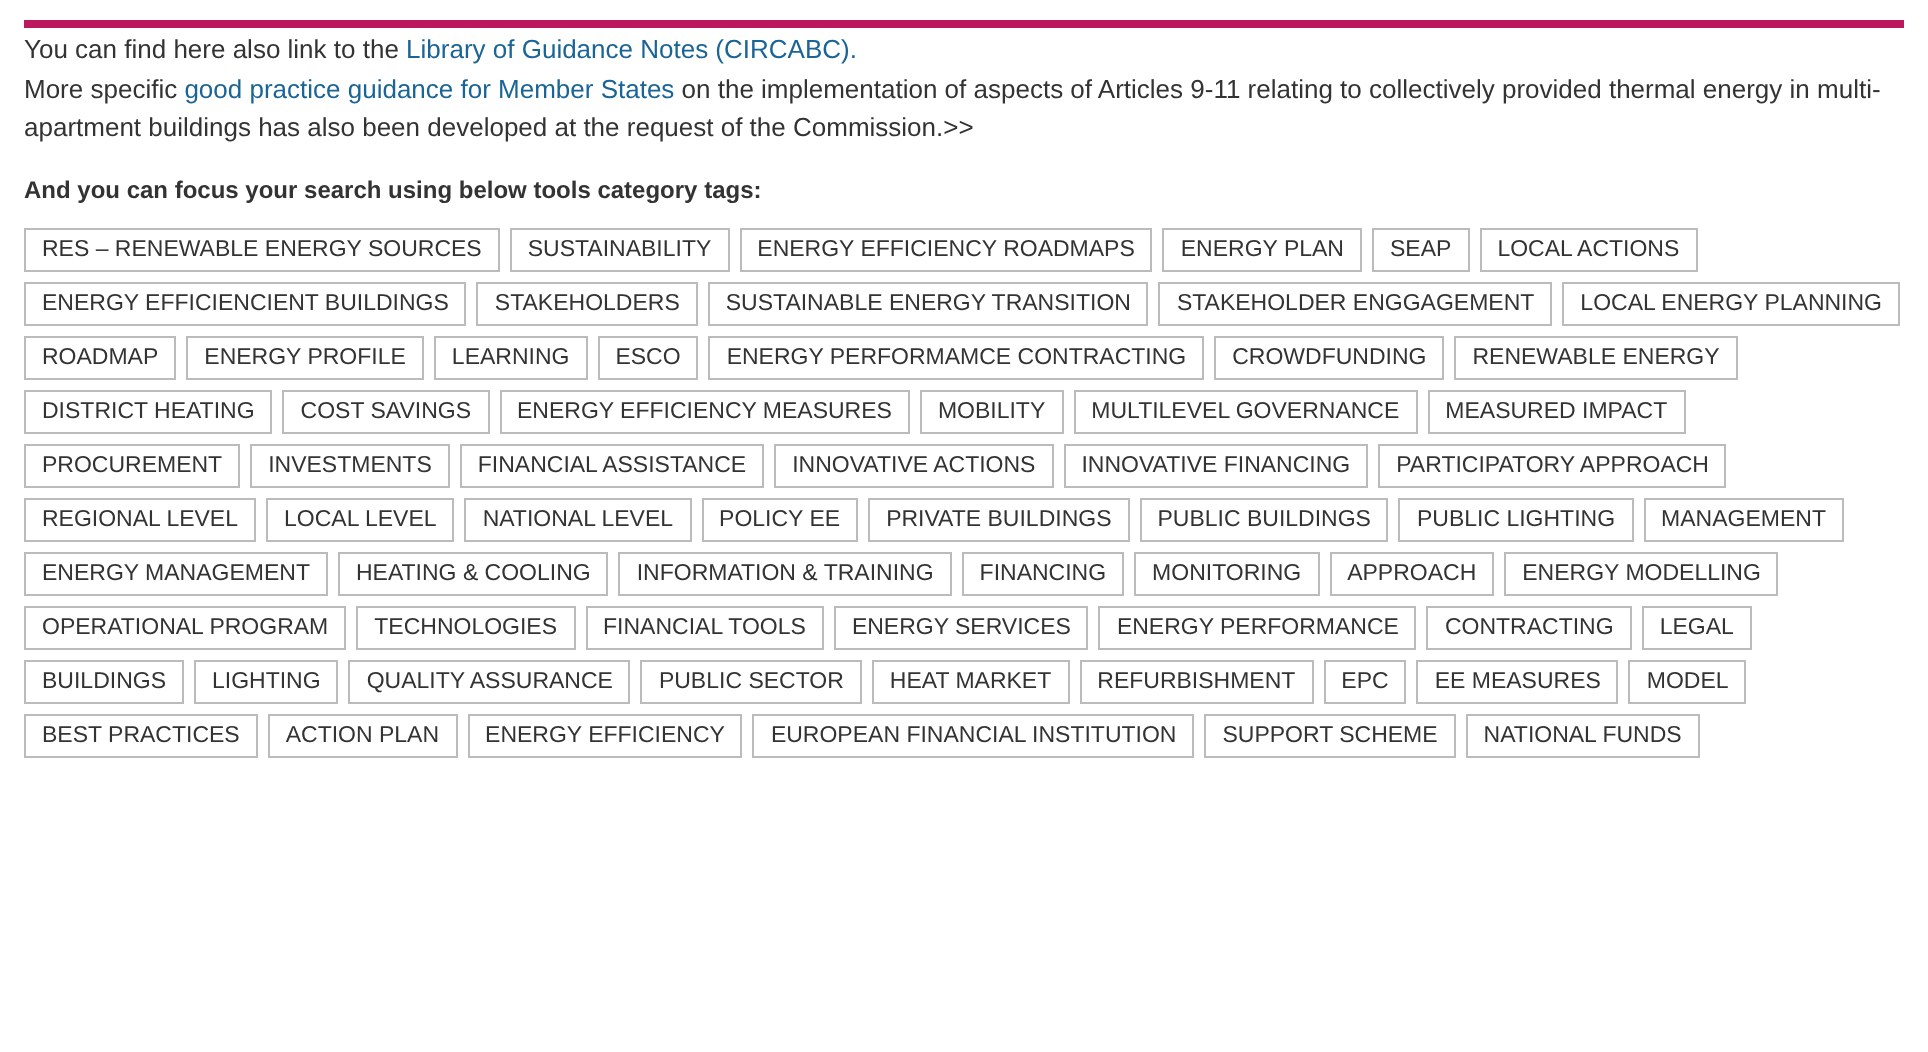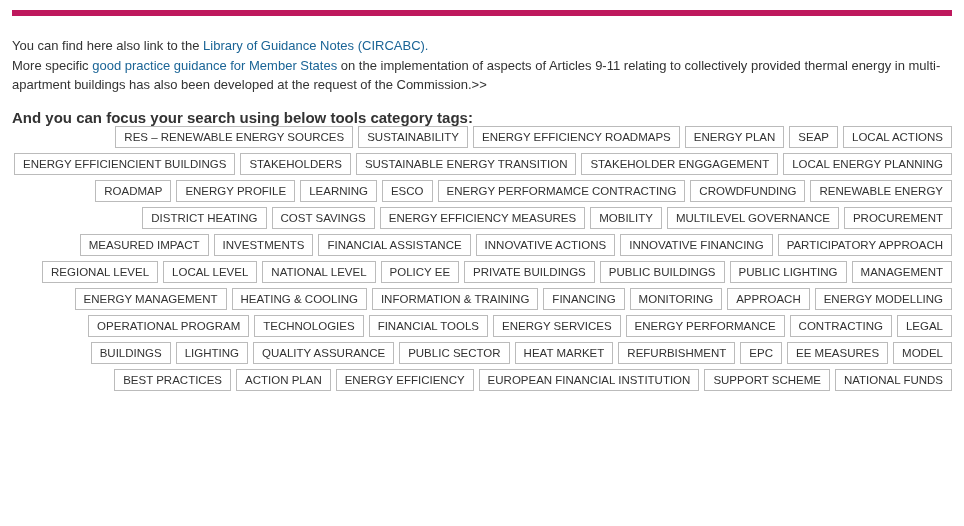--- a/index.html
+++ b/index.html
@@ -8,36 +8,36 @@
       font-size: 13px;
       color: #333;
       background: #fff;
       padding: 10px 12px;
       width: 964px;
     }
     .intro-text {
       font-size: 13px;
       line-height: 1.5;
       margin-bottom: 14px;
-      border-top: 6px solid #be185d;
-      padding-top: 20px;
+      border-top: 4px solid #be185d;
+      padding-top: 1px;
     }
     .intro-text a {
       color: #1a6496;
       text-decoration: none;
     }
     .section-title {
-      font-size: 15px;
+      font-size: 12px;
       font-weight: bold;
+      margin-bottom: 12px;
     }
     .tags-container {
       display: flex;
       flex-wrap: wrap;
       gap: 5px;
-      justify-content: flex-end;
     }
     .tag {
       display: inline-block;
       border: 1px solid #bbb;
       padding: 4px 8px;
       font-size: 11.5px;
       color: #333;
       background: #fff;
       cursor: pointer;
       white-space: nowrap;
@@ -75,22 +75,22 @@
     <span class="tag">LEARNING</span>
     <span class="tag">ESCO</span>
     <span class="tag">ENERGY PERFORMAMCE CONTRACTING</span>
     <span class="tag">CROWDFUNDING</span>
     <span class="tag">RENEWABLE ENERGY</span>
     <span class="tag">DISTRICT HEATING</span>
     <span class="tag">COST SAVINGS</span>
     <span class="tag">ENERGY EFFICIENCY MEASURES</span>
     <span class="tag">MOBILITY</span>
     <span class="tag">MULTILEVEL GOVERNANCE</span>
+    <span class="tag">MEASURED IMPACT</span>
     <span class="tag">PROCUREMENT</span>
-    <span class="tag">MEASURED IMPACT</span>
     <span class="tag">INVESTMENTS</span>
     <span class="tag">FINANCIAL ASSISTANCE</span>
     <span class="tag">INNOVATIVE ACTIONS</span>
     <span class="tag">INNOVATIVE FINANCING</span>
     <span class="tag">PARTICIPATORY APPROACH</span>
     <span class="tag">REGIONAL LEVEL</span>
     <span class="tag">LOCAL LEVEL</span>
     <span class="tag">NATIONAL LEVEL</span>
     <span class="tag">POLICY EE</span>
     <span class="tag">PRIVATE BUILDINGS</span>

